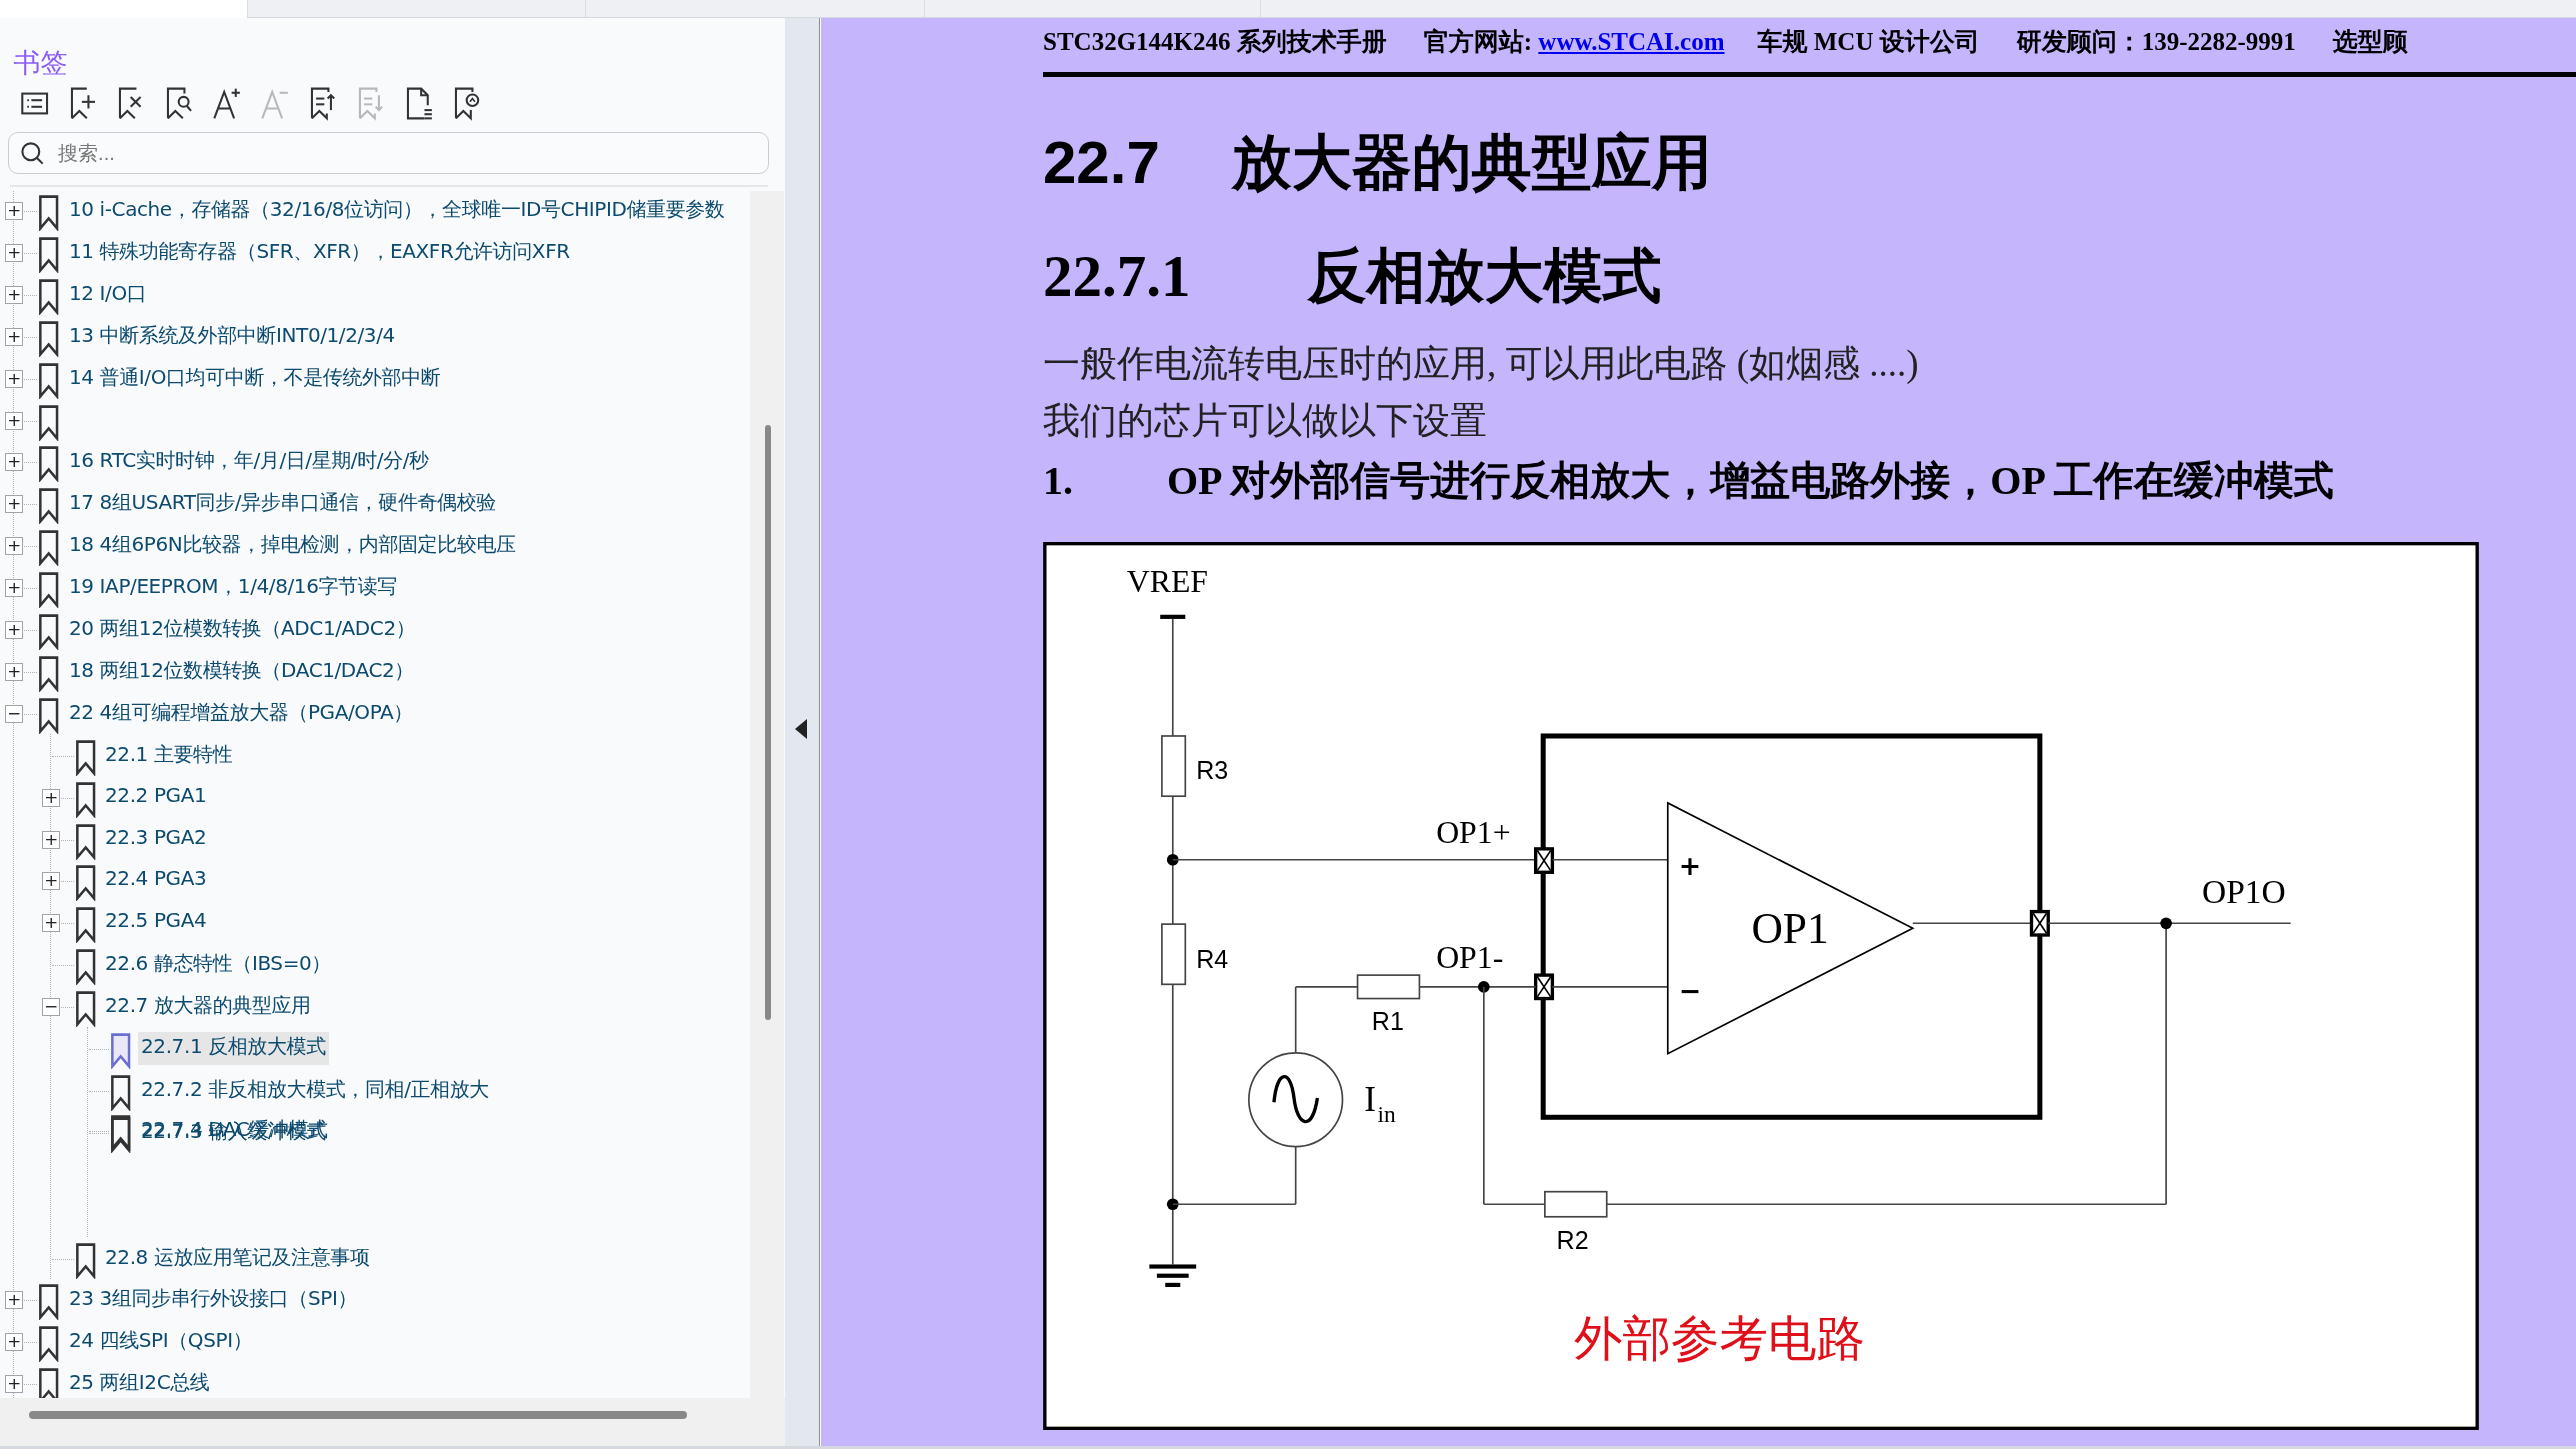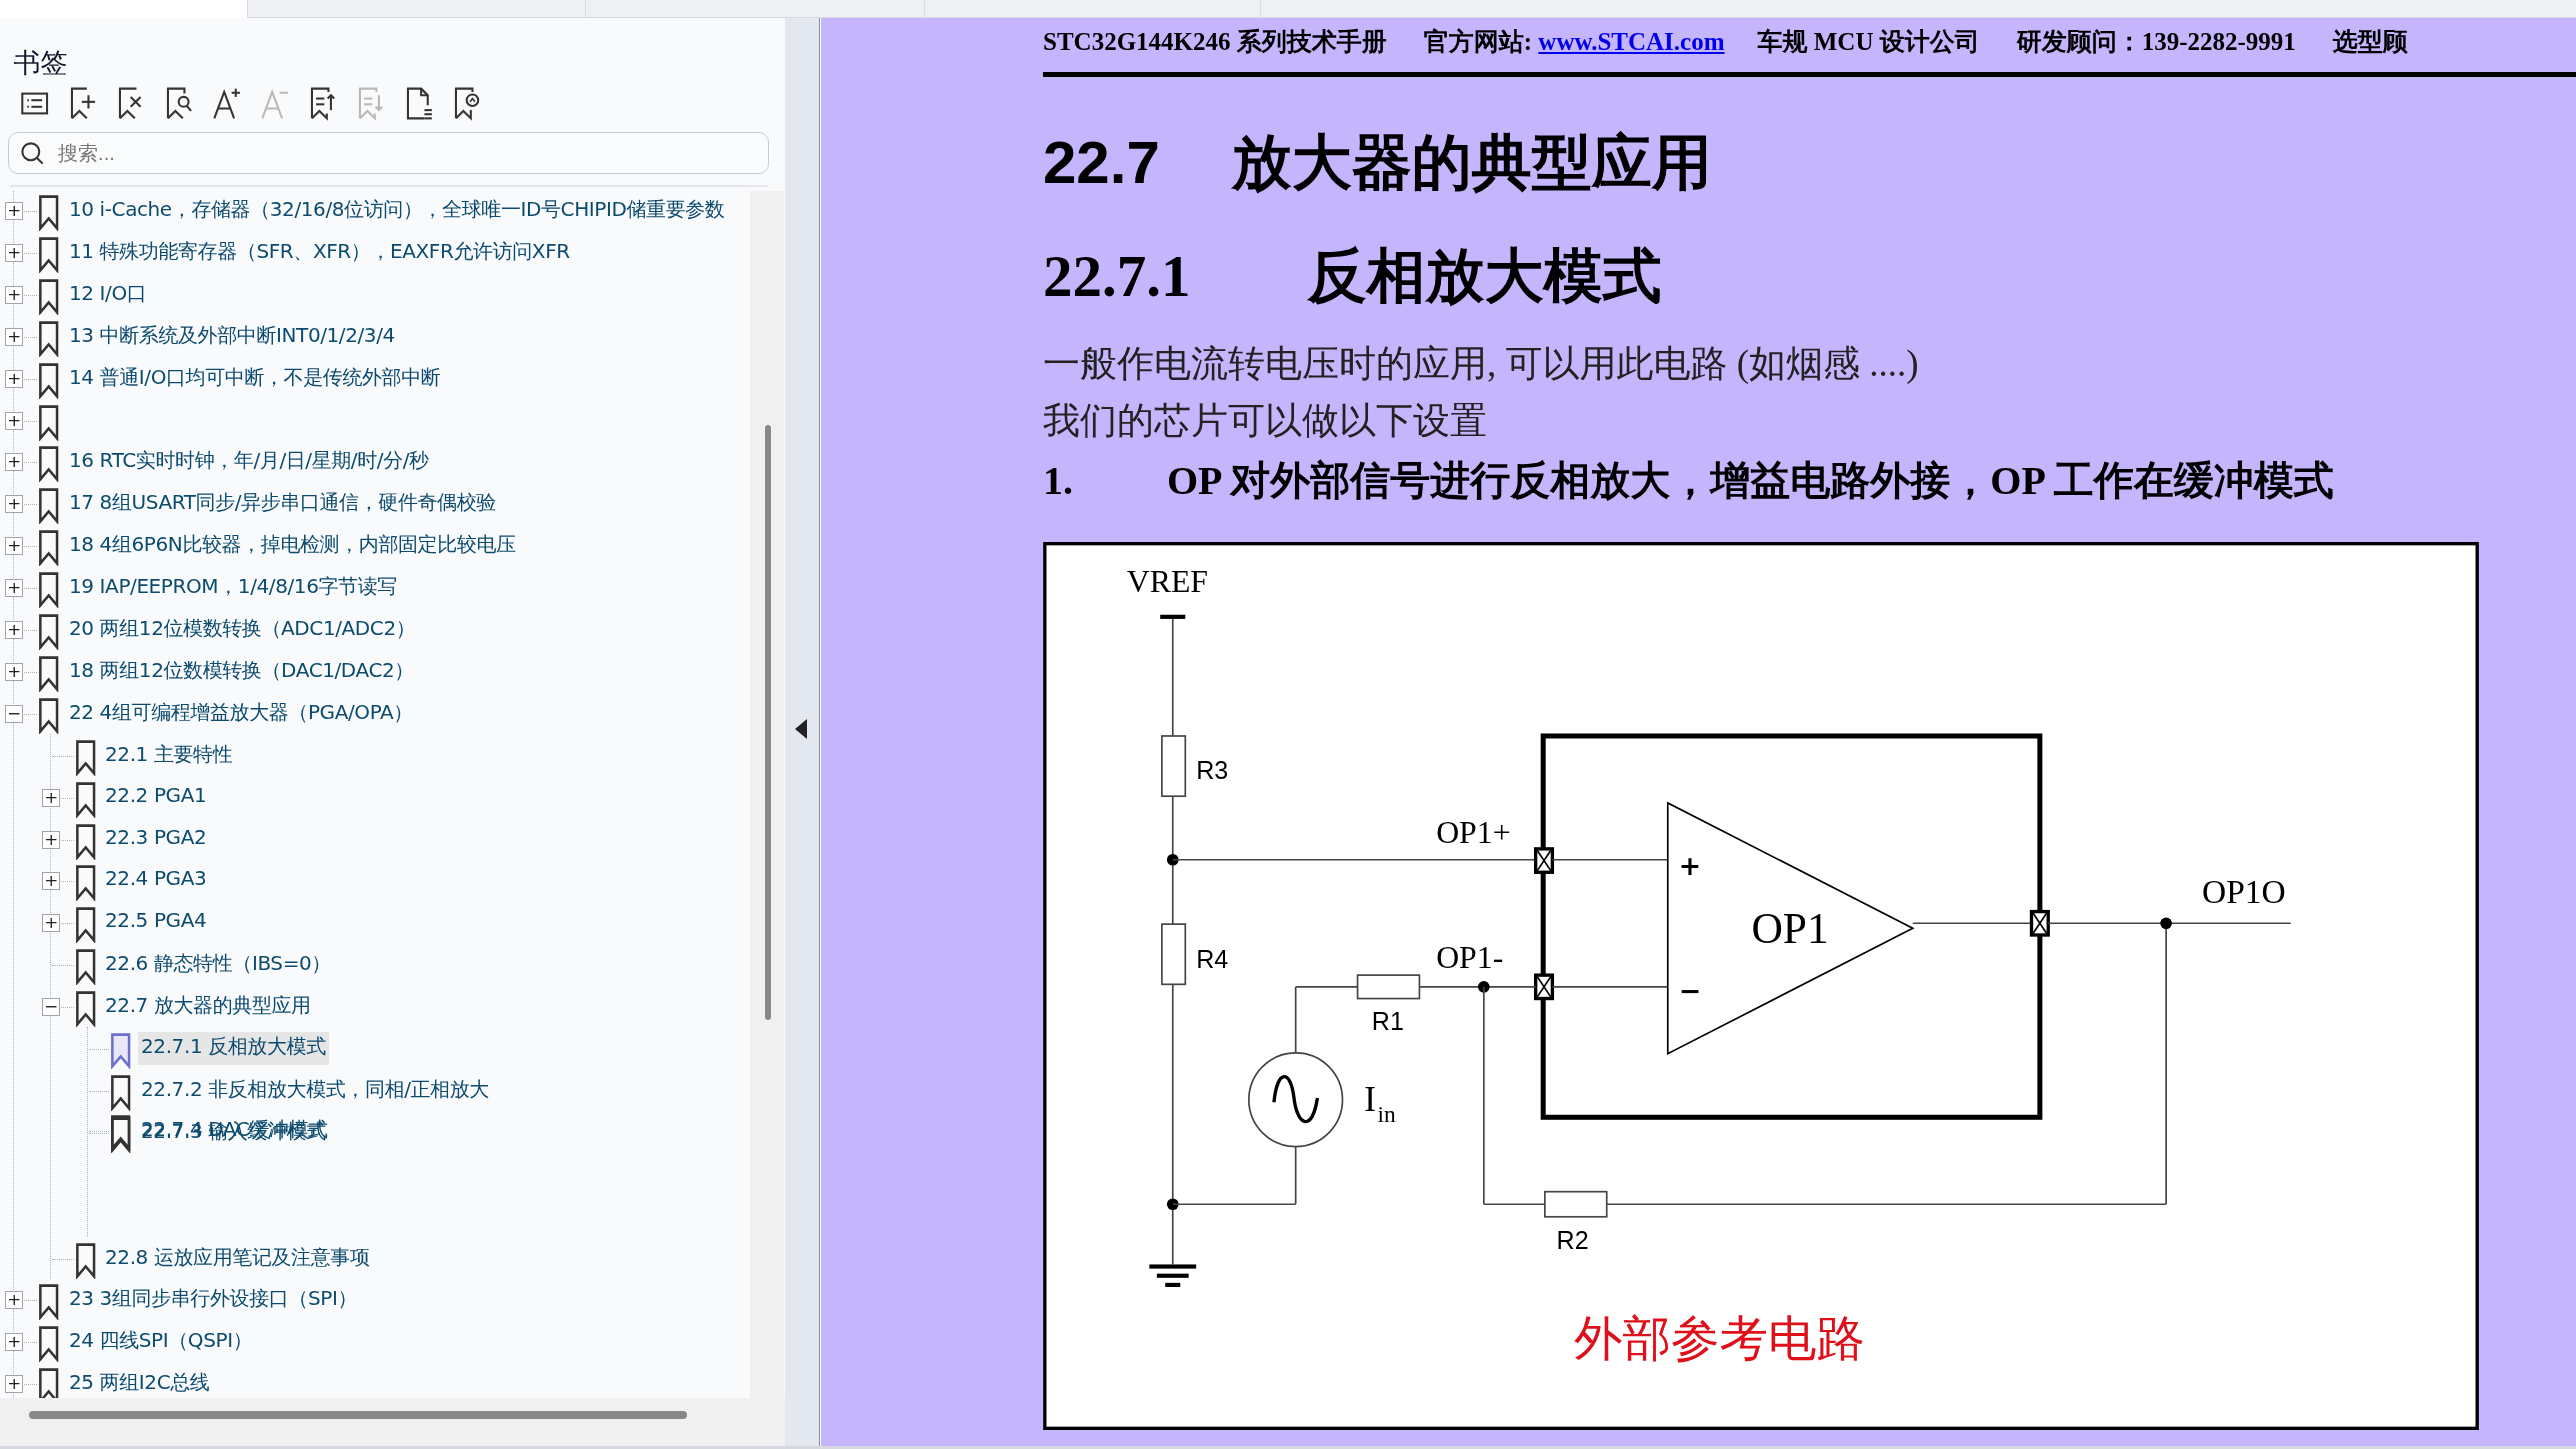--- a/index.html
+++ b/index.html
@@ -6,21 +6,21 @@
   html, body { width: 2576px; height: 1449px; overflow: hidden; background: #ffffff; font-family: "Liberation Sans", "DejaVu Sans", sans-serif; }
   #app { position: relative; width: 2576px; height: 1449px; }
 
   
   .tabstrip { position: absolute; left: 0; top: 0; width: 2576px; height: 18.4px; background: #eef0f4; border-bottom: 1.7px solid #d5d8de; }
   .tabstrip .tab-blank { position: absolute; left: 0; top: 0; width: 247px; height: 18.4px; background: #ffffff; }
   .tabstrip .tab { position: absolute; top: 0; height: 16.7px; border-left: 1.7px solid #d9dce2; }
 
   
   .sidebar { position: absolute; left: 0; top: 18.4px; width: 785px; height: 1431px; background: #f9fafc; }
-  .sidebar-title { position: absolute; left: 13.4px; top: 27px; font-size: 27px; color: #0f172a; }
+  .sidebar-title { position: absolute; left: 13.4px; top: 27px; font-size: 27px; color: #8b5cf6; }
   .toolbar { position: absolute; left: 11.7px; top: 65px; height: 40px; display: flex; gap: 0; }
   .tool { width: 48px; height: 40px; display: flex; align-items: center; justify-content: center; cursor: pointer; }
   .tool svg { width: 33px; height: 37px; }
   .search { position: absolute; left: 8.4px; top: 114px; width: 761px; height: 42px; border: 1.7px solid #c8ccd4; border-radius: 10px; background: #fafbfc; display: flex; align-items: center; padding-left: 10px; }
   .search svg { width: 27px; height: 27px; }
   .search input { border: none; outline: none; background: transparent; font-size: 20px; color: #555; margin-left: 11.7px; width: 686px; font-family: "Liberation Sans", "DejaVu Sans", sans-serif; }
   .search input::placeholder { color: #777; }
   .divider { position: absolute; left: 10px; top: 167px; width: 758px; height: 1.7px; background: #e4e6ea; }
 
   .tree-viewport { position: absolute; left: 0; top: 191px; width: 750px; height: 1207px; overflow: hidden; background: #f9fafc; }

